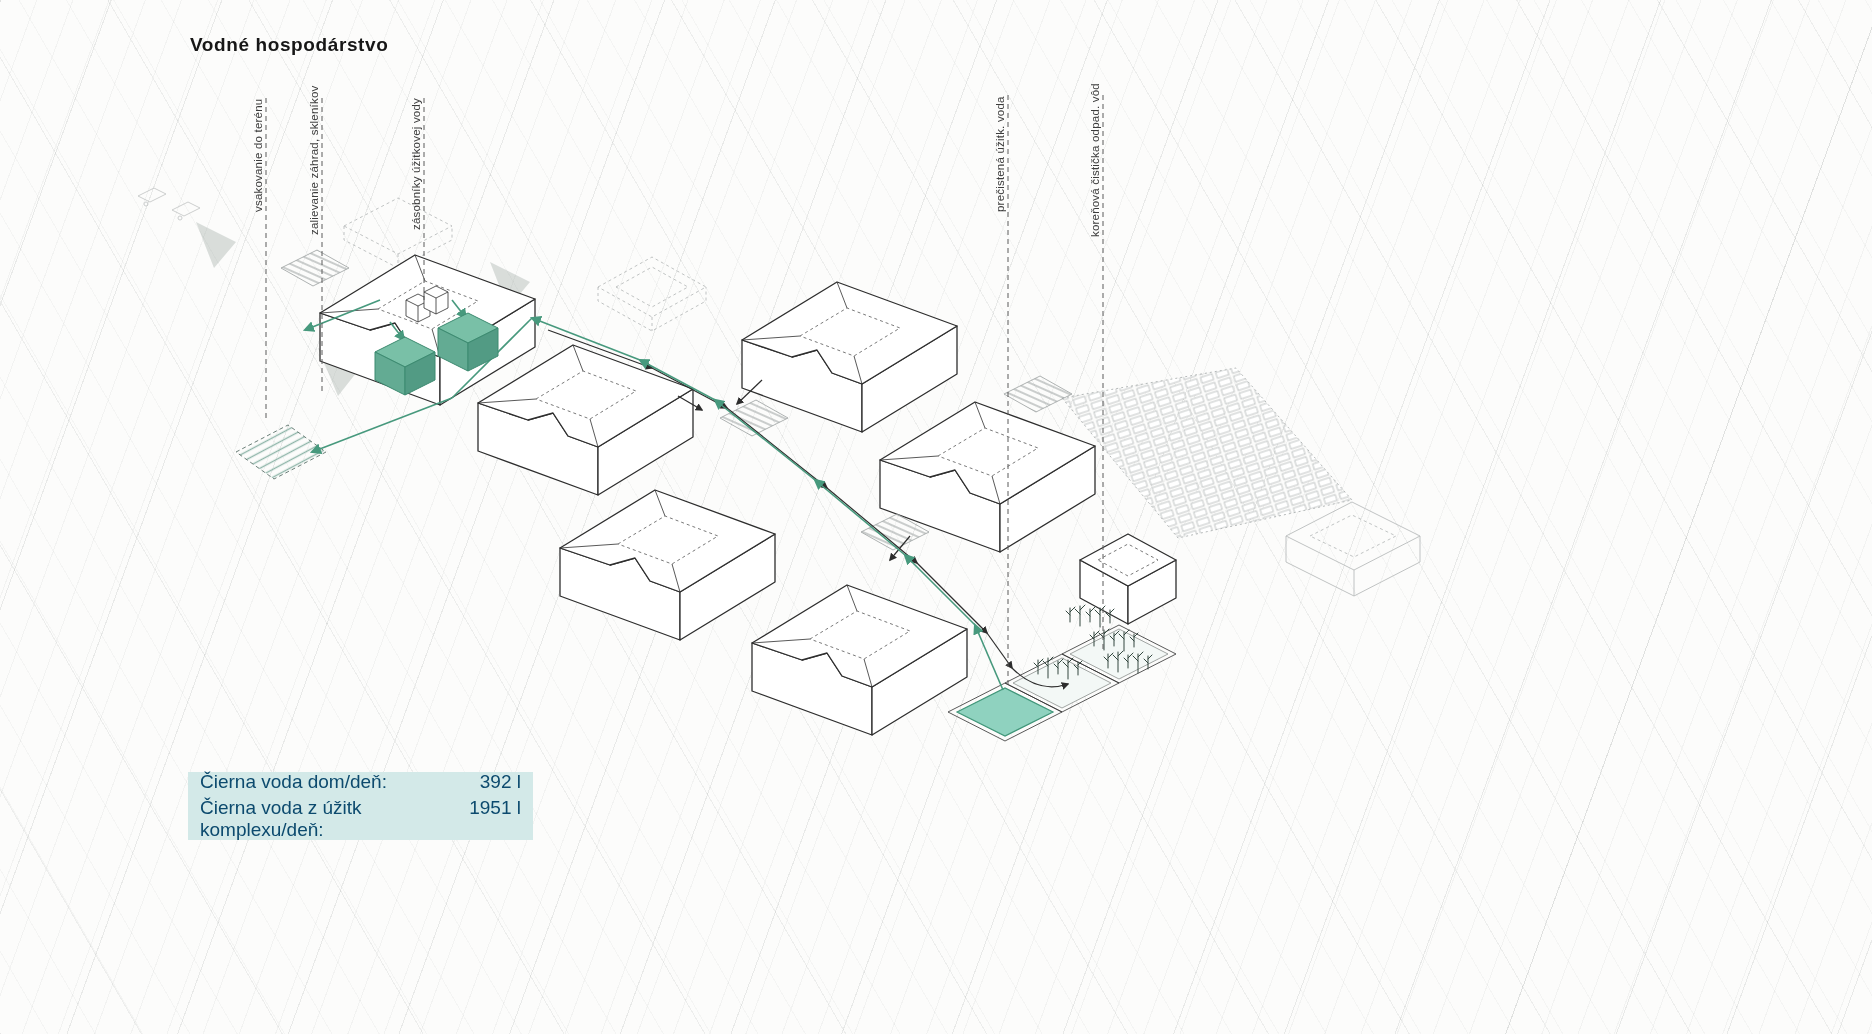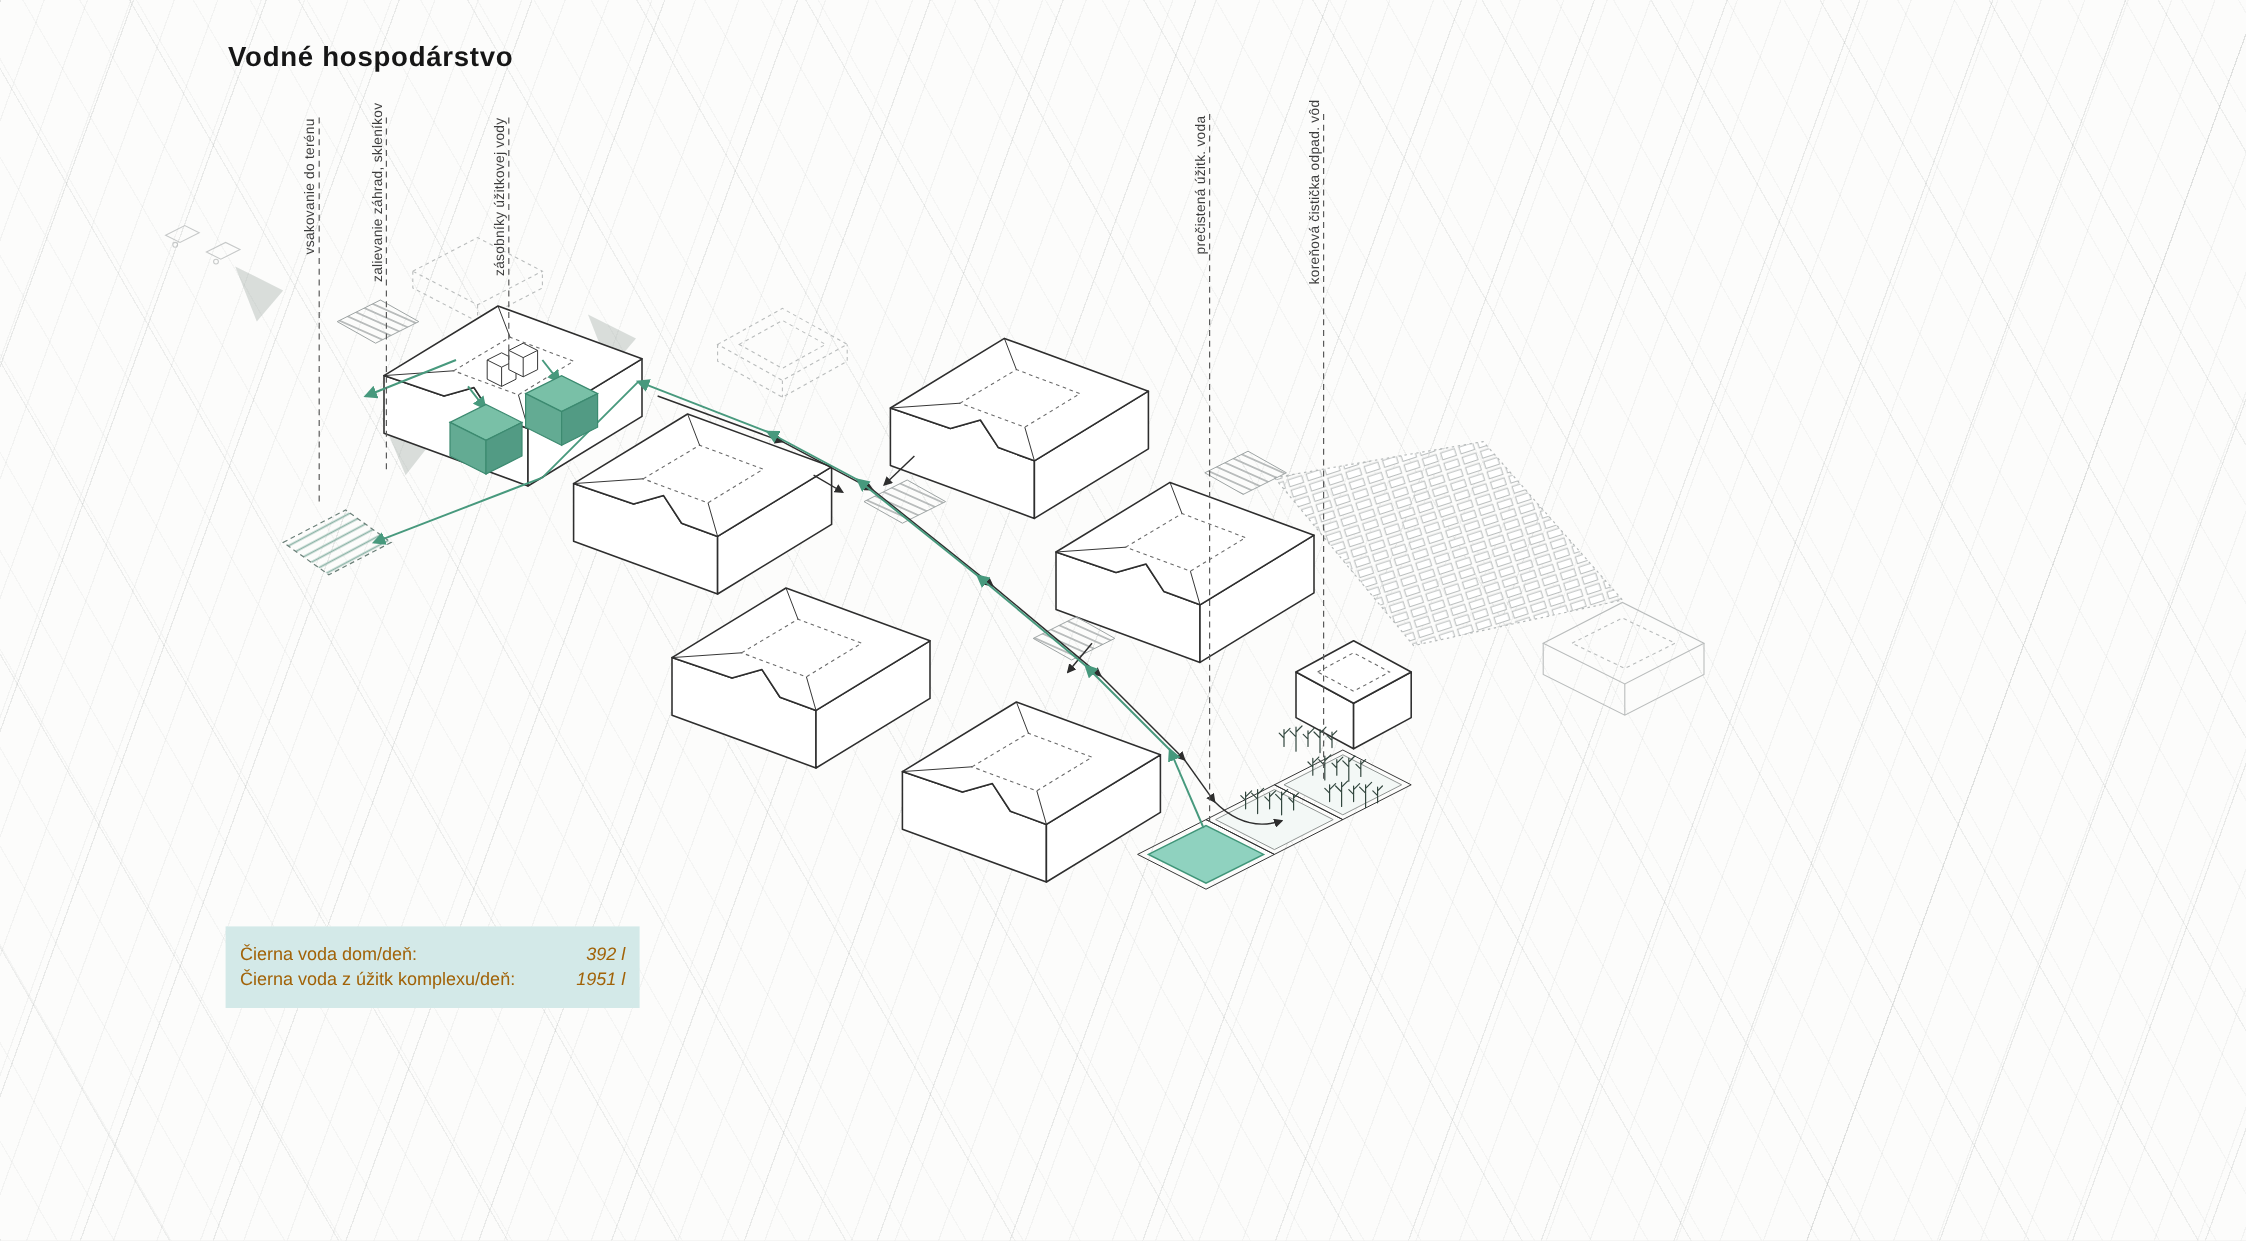--- a/index.html
+++ b/index.html
@@ -6,40 +6,40 @@
   .canvas{position:relative;width:1872px;height:1034px;background:#fcfcfb;overflow:hidden;
           font-family:"Liberation Sans",sans-serif;}
   .grid{position:absolute;inset:0;pointer-events:none;
     background:
       repeating-linear-gradient(110deg, rgba(60,70,68,0.10) 0 1px, transparent 1px 104px),
       repeating-linear-gradient(60deg,  rgba(60,70,68,0.08) 0 1px, transparent 1px 122px),
       repeating-linear-gradient(110deg, rgba(60,70,68,0.05) 0 1px, transparent 1px 34px),
       repeating-linear-gradient(60deg,  rgba(60,70,68,0.04) 0 1px, transparent 1px 41px);
   }
   svg{position:absolute;inset:0;}
-  .page-title{position:absolute;left:190px;top:34px;font-size:23px;font-weight:700;
+  .page-title{position:absolute;left:190px;top:34px;font-size:19px;font-weight:700;
               color:#161616;letter-spacing:.6px;}
   
   .bl   {stroke:#2e2e2e;stroke-width:1.3;fill:#ffffff;stroke-linejoin:round;}
   .bld  {stroke:#6a6a6a;stroke-width:.9;fill:none;stroke-dasharray:3 3;}
   .thin {stroke:#2e2e2e;stroke-width:.8;fill:none;}
   .faint{stroke:#b9bcbc;stroke-width:.9;fill:none;}
   .faintd{stroke:#b9bcbc;stroke-width:.9;fill:none;stroke-dasharray:3 3;}
   .dashv{stroke:#5a5a5a;stroke-width:1;stroke-dasharray:5 4;fill:none;}
   .ann  {font-size:11.5px;fill:#3c3c3c;letter-spacing:.2px;font-family:"Liberation Sans",sans-serif;}
   .gl   {stroke:#47997d;stroke-width:1.6;fill:none;}
   .bkl  {stroke:#2d2d2d;stroke-width:1.2;fill:none;}
   .reed {stroke:#33473f;stroke-width:1;fill:none;stroke-linecap:round;}
   .cone {fill:#8e9a96;opacity:.32;}
   
   .stats{position:absolute;left:188px;top:772px;width:345px;height:68px;background:#d3e9e8;
-         color:#a16207;font-size:15px;display:flex;flex-direction:column;justify-content:center;
+         color:#0c4a6e;font-size:19px;display:flex;flex-direction:column;justify-content:center;
          padding:0 12px;box-sizing:border-box;gap:4px;}
   .stats .row{display:flex;justify-content:space-between;align-items:baseline;}
-  .stats .val{min-width:62px;text-align:right;font-style:italic;}
+  .stats .val{min-width:62px;text-align:right;}
 </style>
 </head>
 <body>
 
 <div class="canvas">
   <div class="grid"></div>
 
   <svg viewBox="0 0 1872 1034" width="1872" height="1034">
     <defs>
       <marker id="ag" viewBox="0 0 10 10" refX="8" refY="5" markerWidth="7" markerHeight="7" orient="auto">

